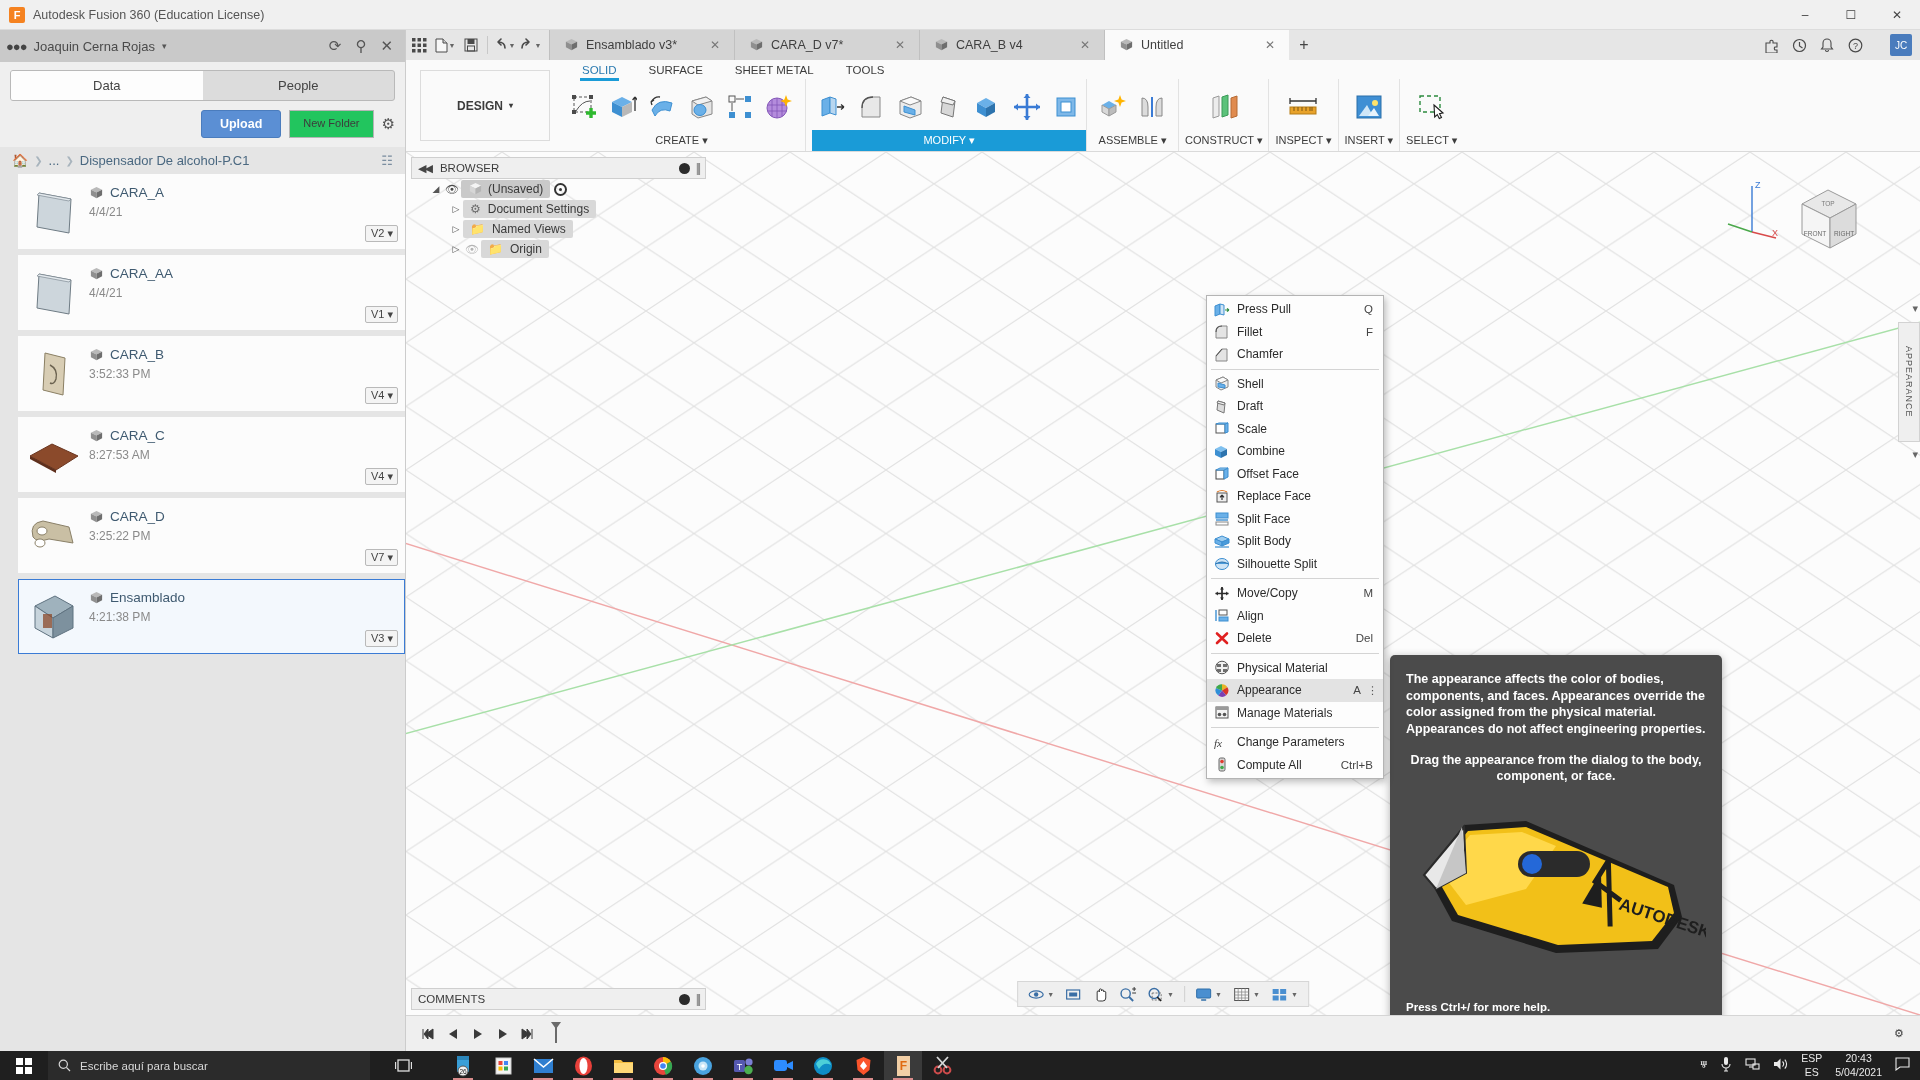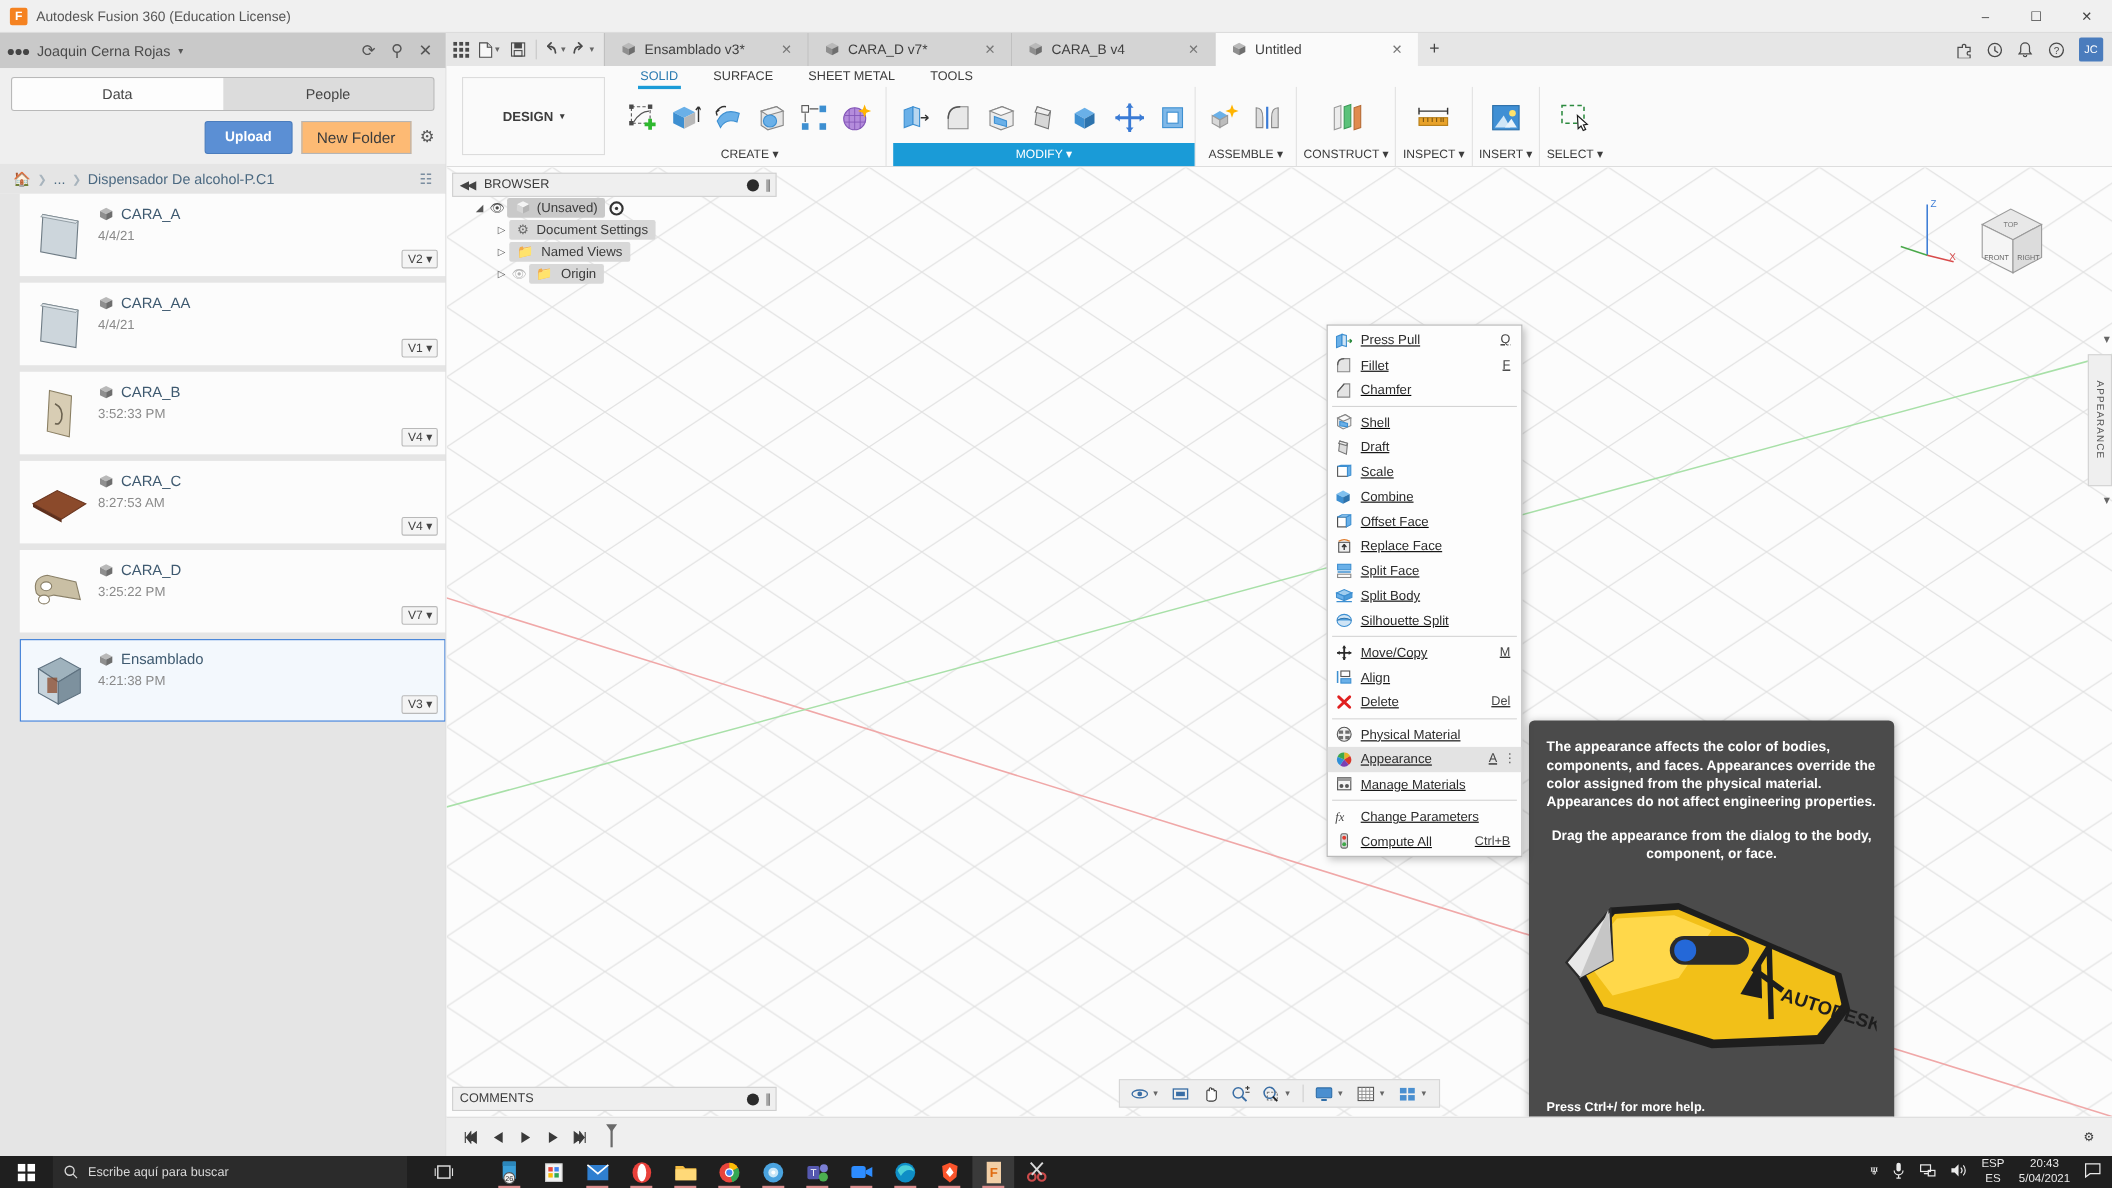--- a/index.html
+++ b/index.html
@@ -31,21 +31,21 @@
   .dp-ic { font-size:15px; color:#555; cursor:pointer; }
   .dp-body { background:#efefef; padding:8px 10px 0 10px; }
   .dp-tabs { display:flex; border:1px solid #b9b9b9; border-radius:3px;
     overflow:hidden; background:#dcdcdc; }
   .dp-tab { flex:1; text-align:center; font-size:13px; padding:7px 0; color:#444;
     cursor:pointer; }
   .dp-tab.active { background:#fdfdfd; }
   .dp-actions { display:flex; justify-content:flex-end; gap:8px; padding:9px 0 9px 0; }
   .btn-upload { background:#5b8fd4; color:#fff; font-size:12.5px; font-weight:bold;
     padding:6px 18px; border-radius:3px; border:1px solid #4a7cbd; cursor:pointer; }
-  .btn-newfolder { background:#fdba74; color:#3c3c3c; font-size:14px;
+  .btn-newfolder { background:#22c55e; color:#3c3c3c; font-size:11px;
     padding:6px 13px; border-radius:0; border:1px solid #b5b5b5; cursor:pointer; }
   .dp-crumb { display:flex; align-items:center; gap:6px; padding:6px 12px;
     font-size:13px; color:#4a6880; background:#e5e5e5; }
   .dp-crumb .sep { color:#a8b4bd; font-size:10px; }
   .dp-crumb .home { color:#4a4a4a; font-size:13px; }
   .dp-crumb .crumb-right { margin-left:auto; color:#7b8ea0; font-size:13px; }
   .dp-list { flex:1; overflow:hidden; background:#e5e5e5; }
   .card { background:#fcfcfc; margin:0 0 6px 18px; height:75px; display:flex;
     position:relative; cursor:pointer; border:1px solid transparent; }
   .card.selected { border:1px solid #3a7bd5; background:#f3f8fd; }
@@ -74,21 +74,21 @@
   .dtab { display:flex; align-items:center; gap:7px; padding:0 14px; min-width:185px;
     justify-content:center; background:#d4d4d4; border-left:1px solid #c0c0c0;
     font-size:12.5px; color:#3f3f3f; cursor:pointer; position:relative; }
   .dtab.active { background:#fafafa; }
   .dtab .x { margin-left:auto; color:#777; font-size:12px; padding-left:18px; }
   .dtab-plus { width:30px; display:flex; align-items:center; justify-content:center;
     color:#444; font-size:16px; cursor:pointer; }
   .qa-right { display:flex; align-items:center; gap:2px; padding-right:8px; }
   .avatar { width:22px; height:22px; border-radius:2px; background:#4a7cbd;
     color:#fff; font-size:10px; display:flex; align-items:center;
-    justify-content:center; margin-left:6px; cursor:pointer; }
+    justify-content:center; margin-left:20px; cursor:pointer; }
 
   
   .ribbon { height:92px; background:#fafafa; display:flex; align-items:stretch;
     border-bottom:1px solid #dadada; position:relative; }
   .designbox { width:130px; margin:10px 8px 10px 14px; border:1px solid #dcdcdc;
     background:#fafafa; display:flex; align-items:center; justify-content:center;
     font-size:12px; font-weight:bold; color:#3c3c3c; cursor:pointer; }
   .tabsrow { position:absolute; top:0; left:160px; display:flex; gap:0; }
   .rtab { font-size:11.5px; color:#3c3c3c; padding:4px 16px 5px 16px; cursor:pointer;
     position:relative; }
@@ -103,21 +103,21 @@
   .ricon { width:32px; height:32px; display:flex; align-items:center;
     justify-content:center; cursor:pointer; }
   .rlabel { font-size:11px; color:#3c3c3c; padding:3px 0 4px 0; cursor:pointer;
     white-space:nowrap; }
   .rlabel.hot { background:#1a9bd7; color:#fff; width:100%; text-align:center;
     padding:4px 10px; }
 
   
   .menu { position:absolute; left:800px; top:143px; width:178px; background:#fdfdfd;
     border:1px solid #b4b4b4; box-shadow:2px 3px 7px rgba(0,0,0,.25); z-index:60;
-    padding:2px 0;text-decoration:underline; }
+    padding:2px 0; }
   .mi { display:flex; align-items:center; height:22.5px; padding:0 6px;
     font-size:12px; color:#2b2b2b; cursor:pointer; position:relative; }
   .mi.sel { background:#e3e3e3; }
   .mi-ic { width:17px; height:16px; margin-right:7px; flex:none;
     display:flex; align-items:center; justify-content:center; }
   .mi-key { margin-left:auto; font-size:11.5px; color:#454545; padding-right:4px; }
   .mi-dots { position:absolute; right:5px; font-size:11px; color:#555;
     letter-spacing:0; line-height:8px; }
   .msep { height:1px; background:#d4d4d4; margin:3px 4px; }
 

